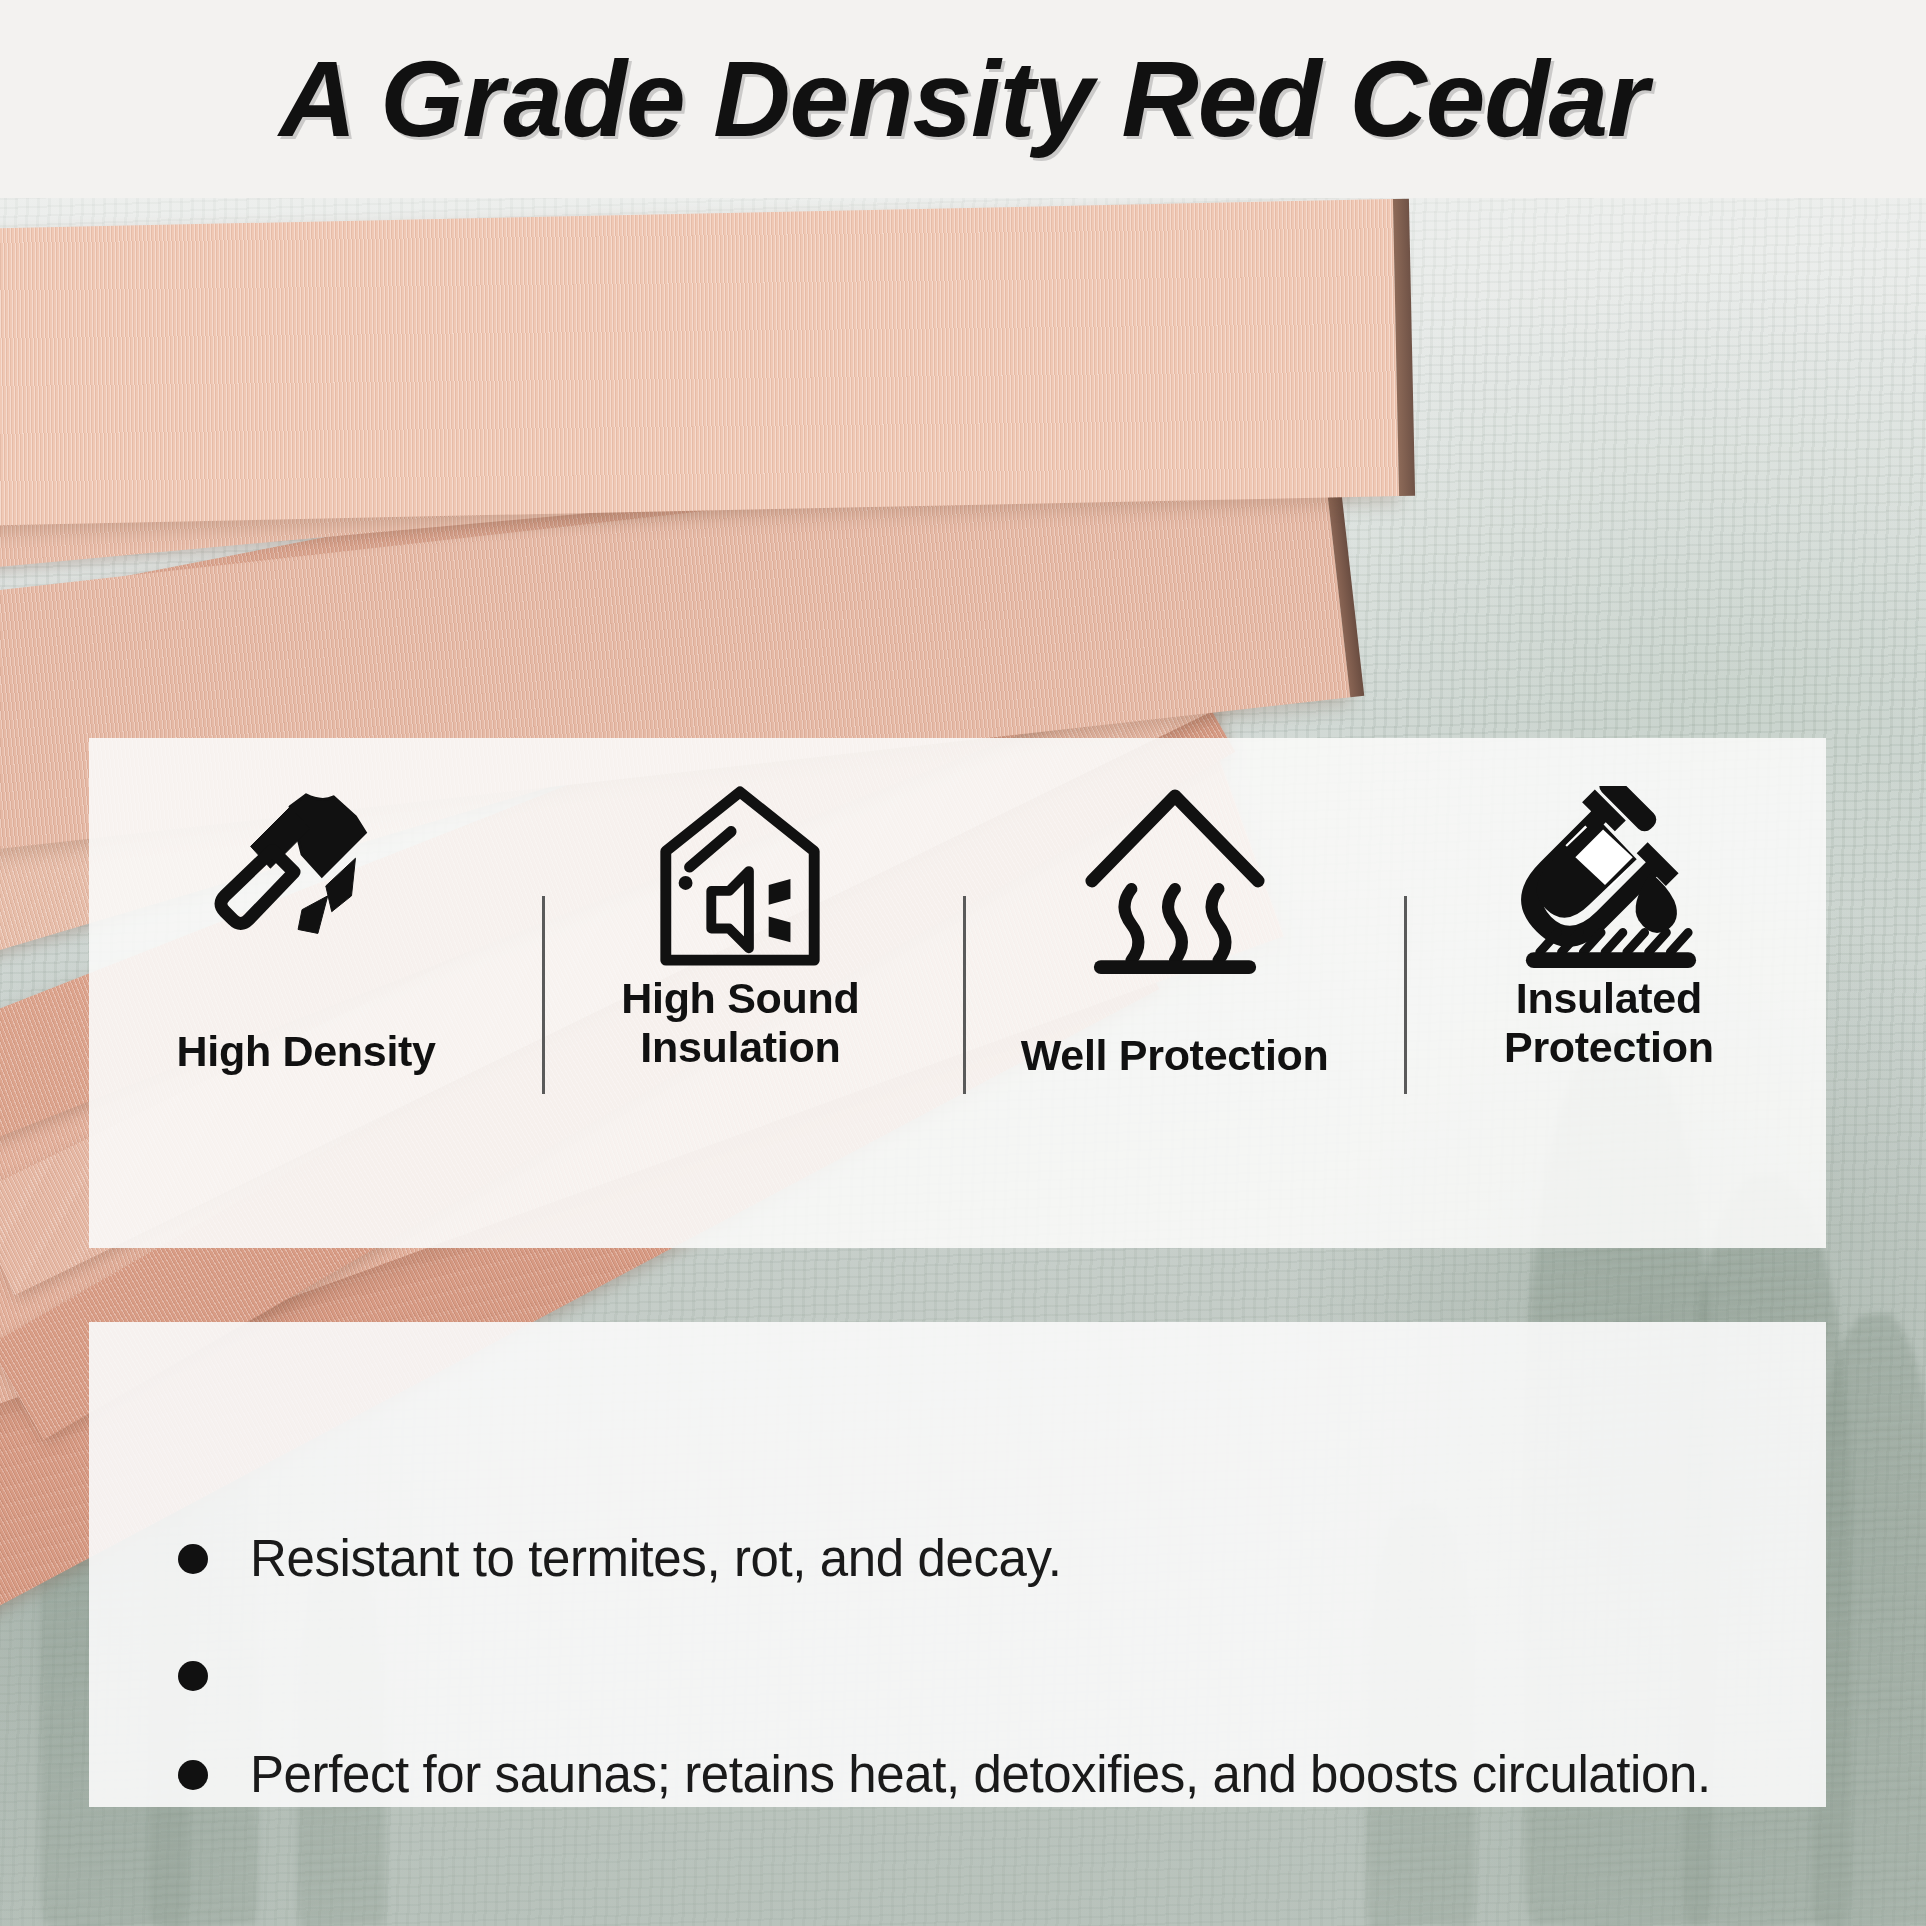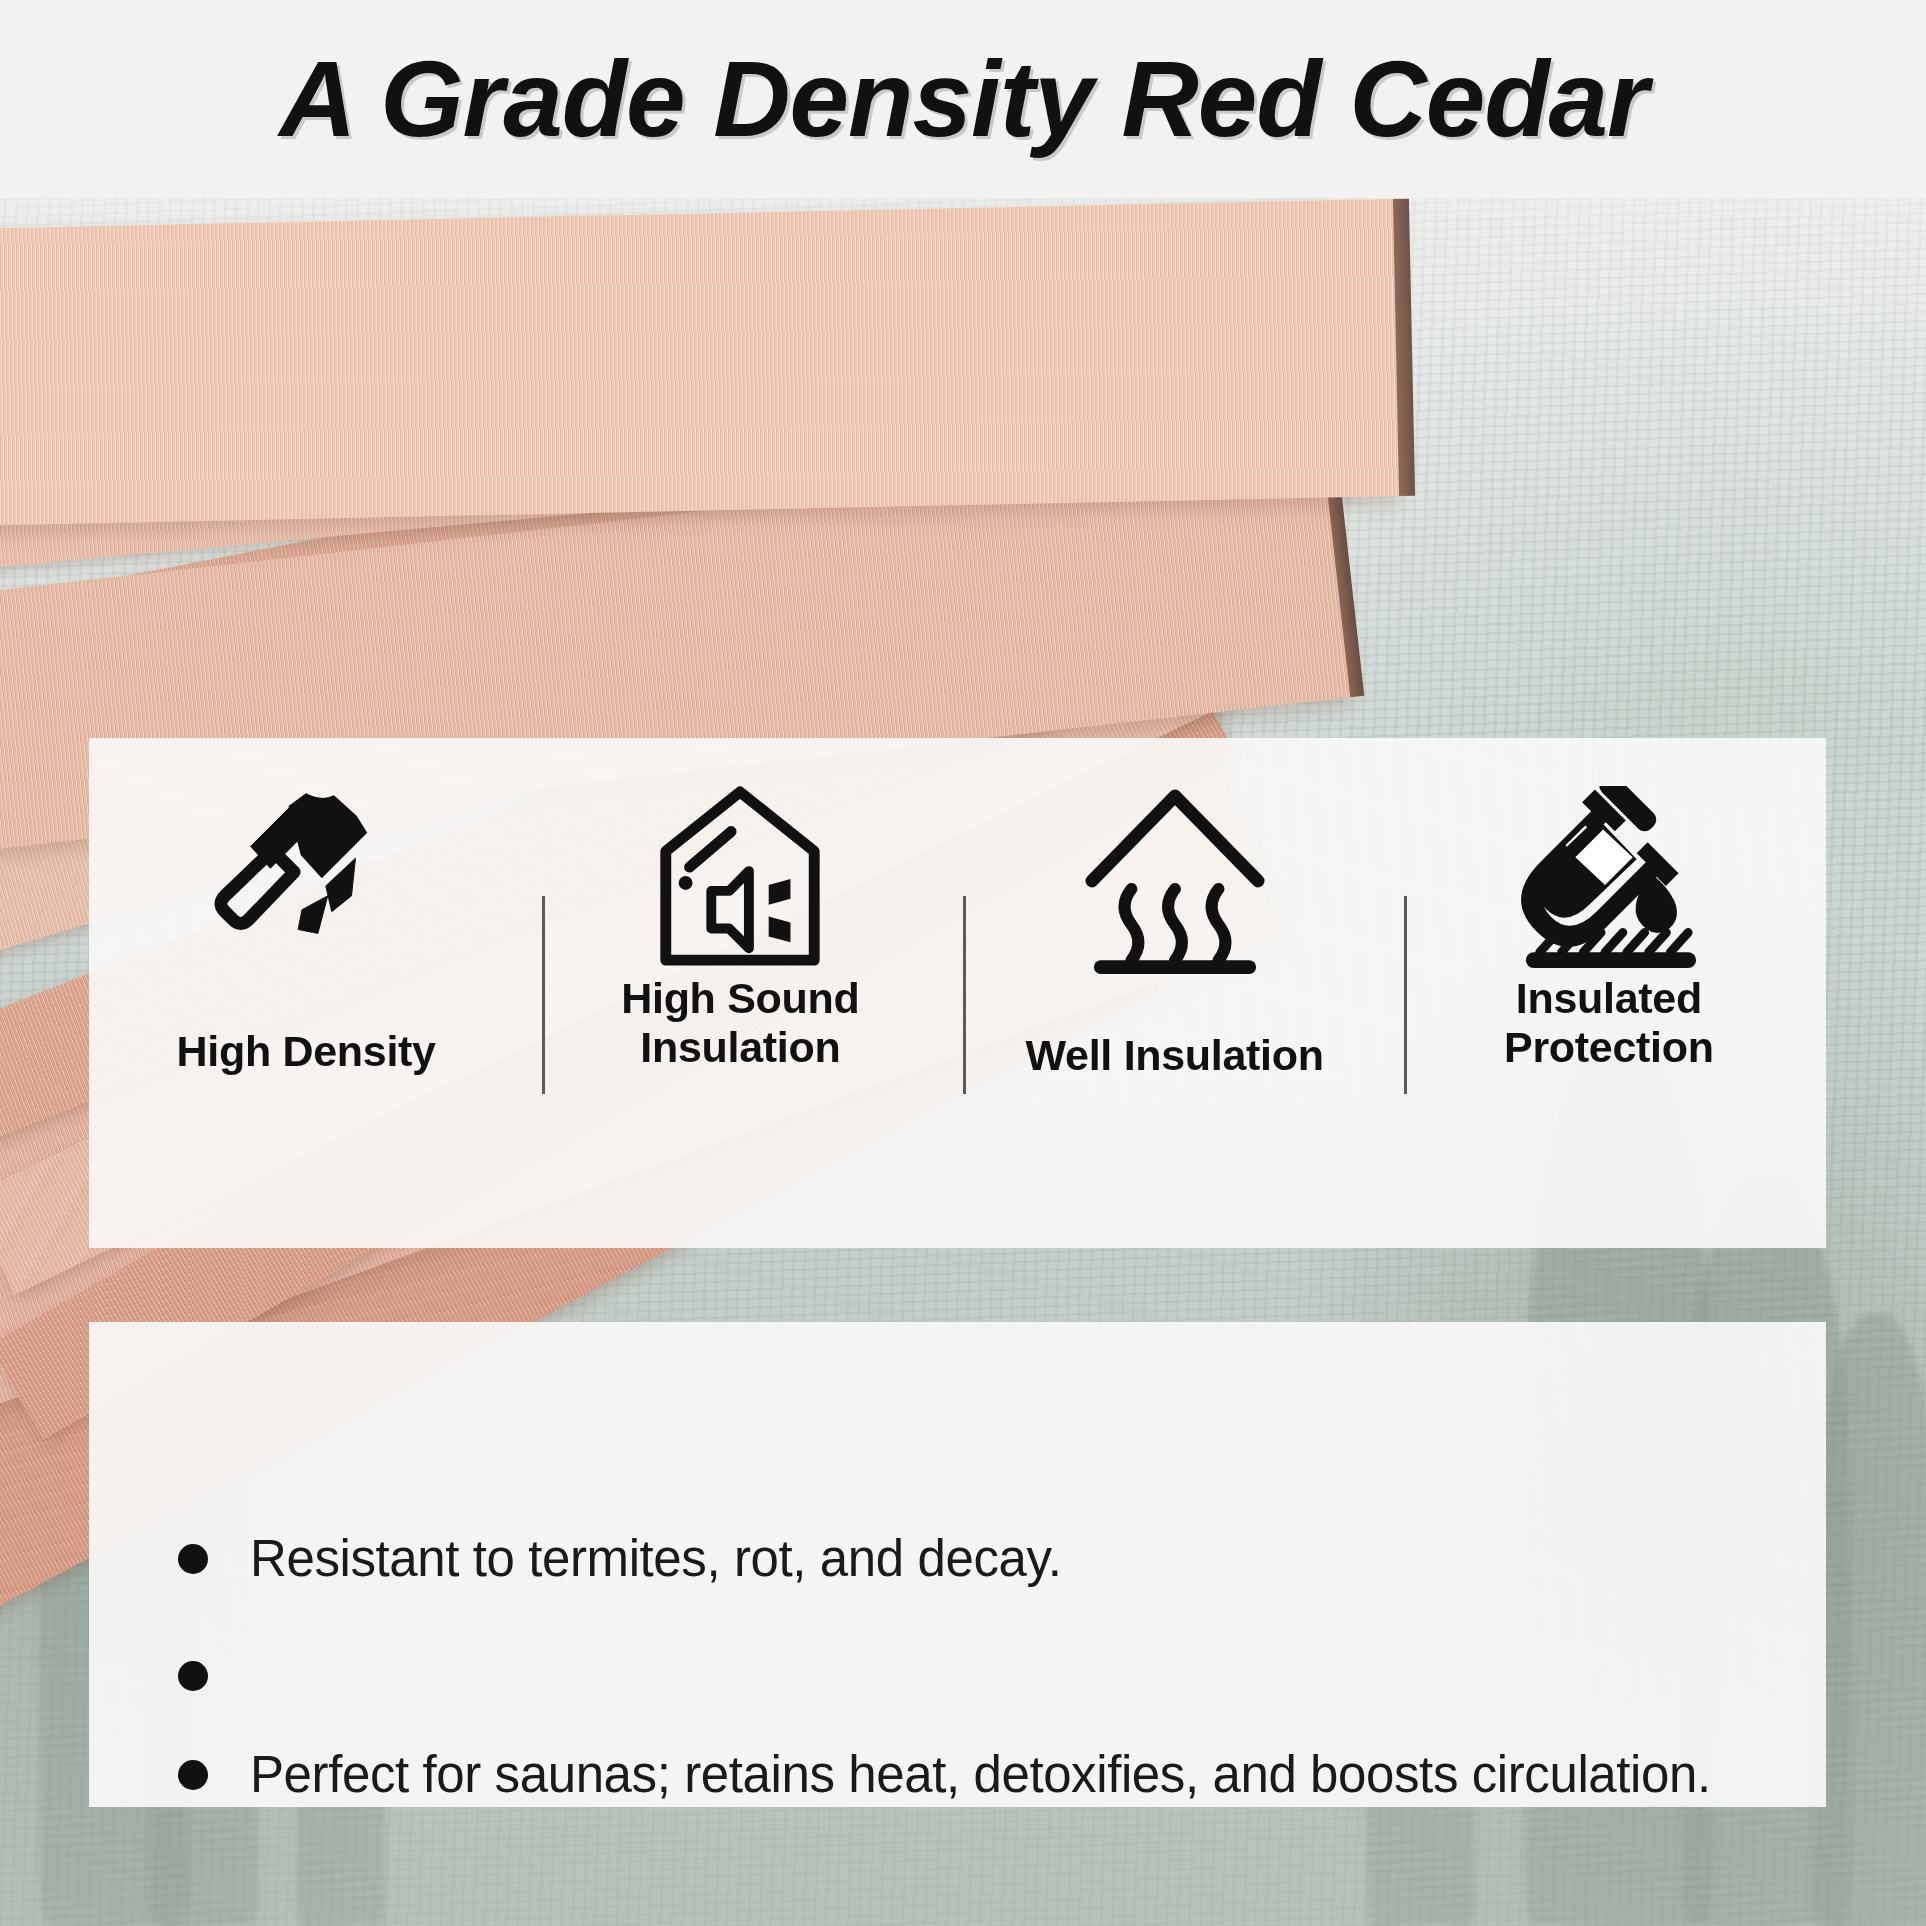--- a/index.html
+++ b/index.html
@@ -226,21 +226,21 @@
       <div class="feature f3">
         <div class="ico">
           <svg width="198" height="188" viewBox="0 0 200 190" aria-hidden="true">
             <polyline points="16,96 100,10 184,96" fill="none" stroke="#111" stroke-width="13" stroke-linecap="round" stroke-linejoin="round"></polyline>
             <path d="M56 104 Q42 122 56 140 Q70 158 56 176" fill="none" stroke="#111" stroke-width="12" stroke-linecap="round"></path>
             <path d="M100 104 Q86 122 100 140 Q114 158 100 176" fill="none" stroke="#111" stroke-width="12" stroke-linecap="round"></path>
             <path d="M144 104 Q130 122 144 140 Q158 158 144 176" fill="none" stroke="#111" stroke-width="12" stroke-linecap="round"></path>
             <rect x="18" y="176" width="164" height="14" rx="7" fill="#111"></rect>
           </svg>
         </div>
-        <div class="lbl">Well Insulation</div>
+        <div class="lbl">Well Protection</div>
       </div>
 
       <div class="feature f4">
         <div class="ico">
           <svg width="198" height="188" viewBox="0 0 200 190" aria-hidden="true">
             <g fill="#111">
               <path d="M104 6 L138 40 L126 52 L116 42 L62 96 Q34 124 56 146 Q78 168 106 140 L160 86 L150 76 L162 64 L196 98 L182 112 L172 102 L116 158 Q76 198 40 162 Q4 126 44 86 L100 30 L90 20 Z" transform="translate(-10,-2) scale(0.92)"></path>
               <path d="M72 34 L52 54 L96 98 L116 78 Z" fill="#fff" transform="translate(4,6)"></path>
             </g>
 

